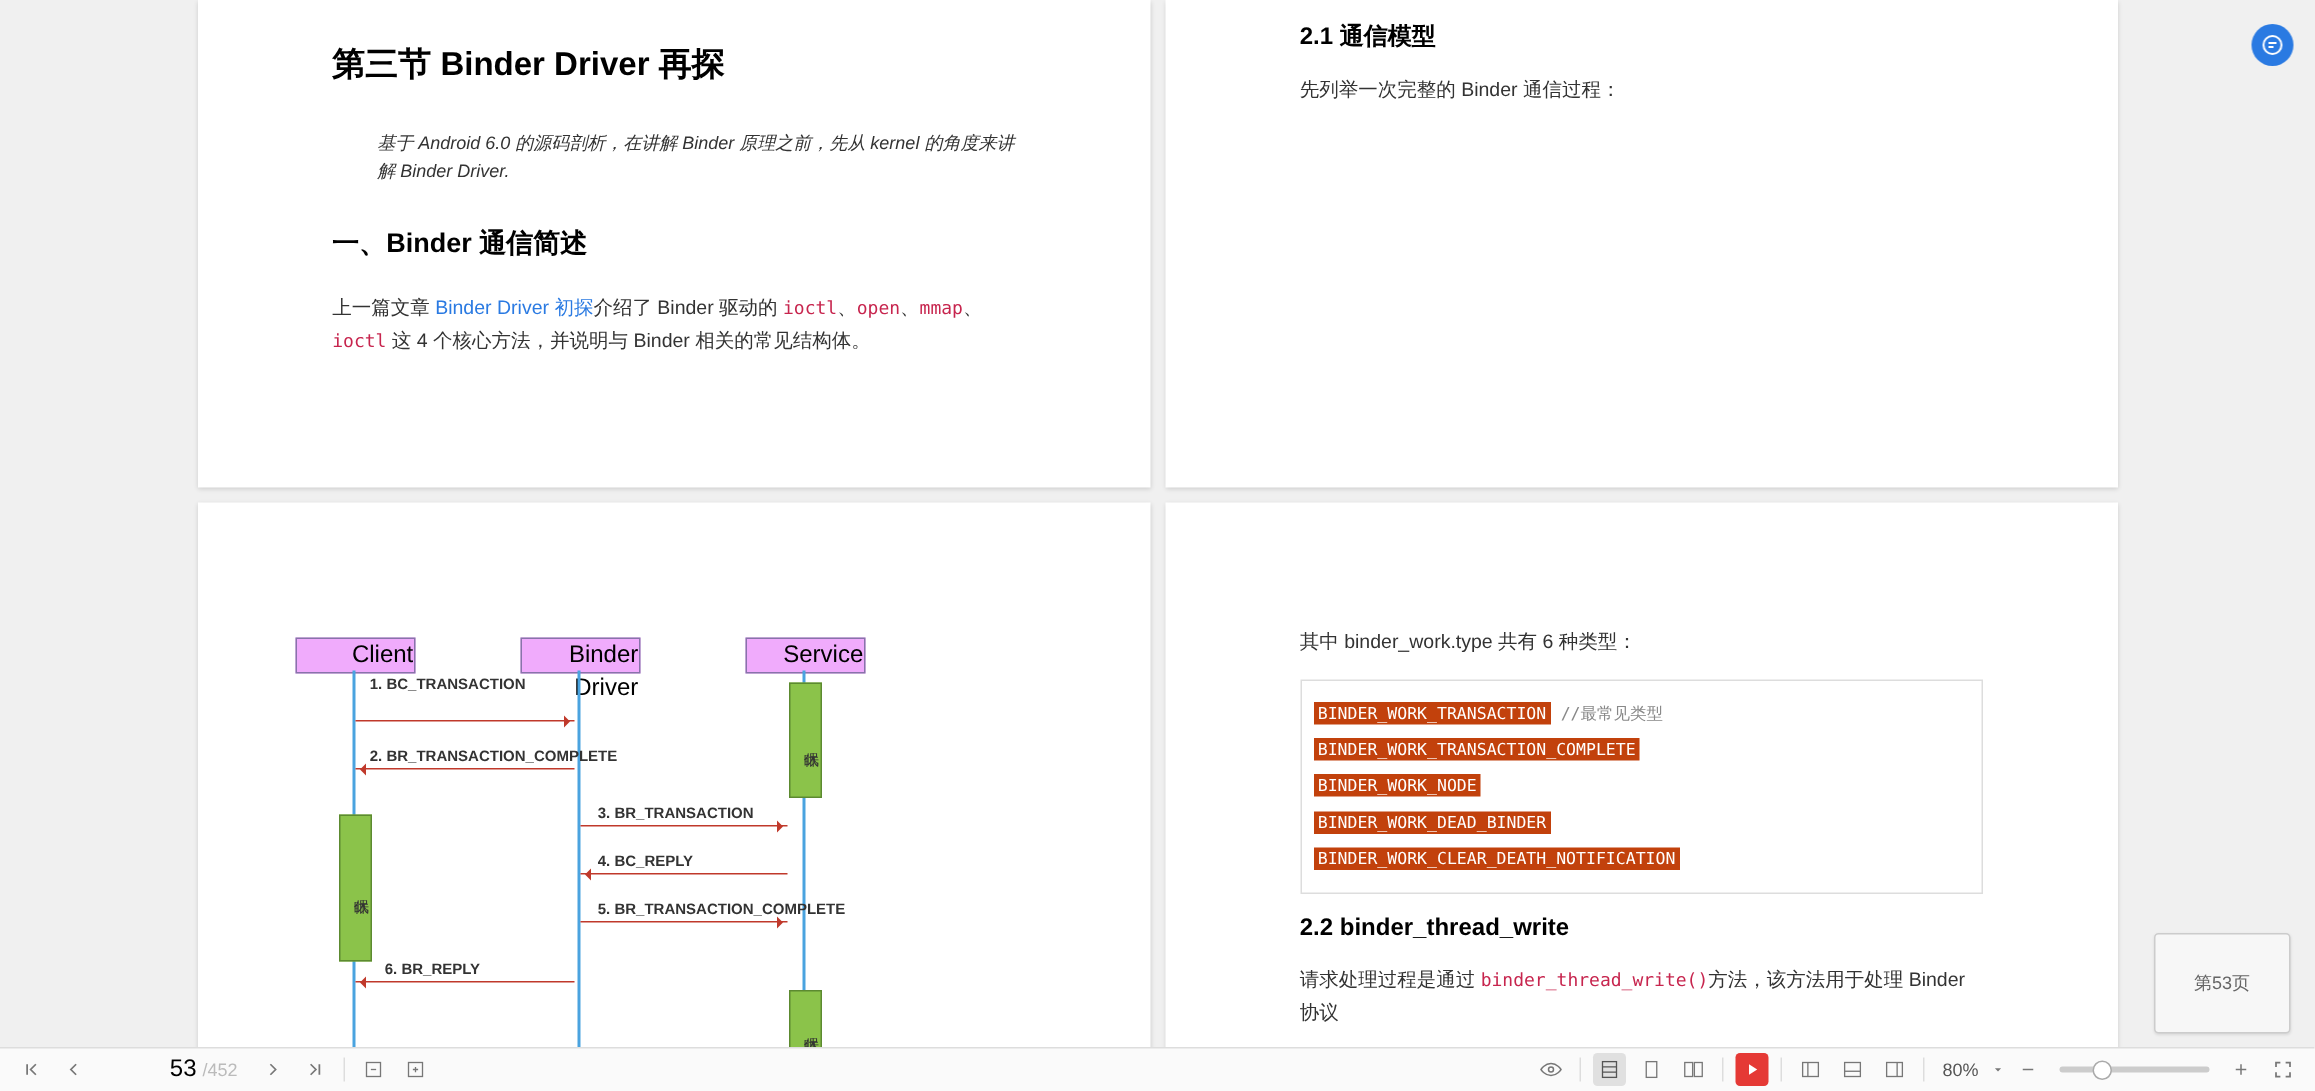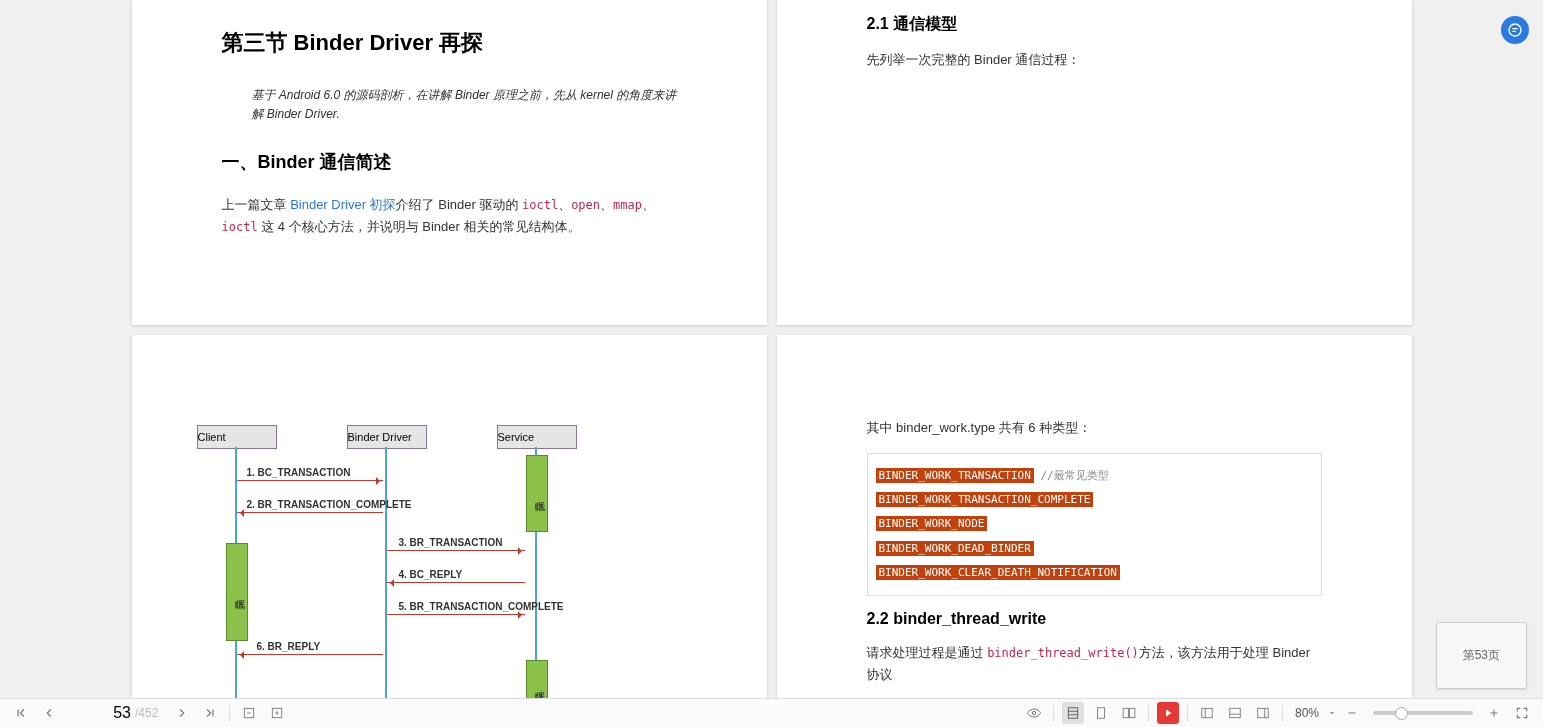--- a/index.html
+++ b/index.html
@@ -12,21 +12,21 @@
   .h3{font-size:16px;font-weight:700;color:#000;margin:14px 0}
   .intro{font-size:12px;color:#333;font-style:italic;margin:12px 0 26px 30px;line-height:1.6}
   .para{font-size:13px;color:#333;line-height:1.7;margin:10px 0}
   a.link{color:#2a7ae2;text-decoration:none}
   code.inline{font-family:Consolas,Monaco,monospace;color:#c7254e;font-size:12px}
   .codebox{border:1px solid #ddd;padding:10px 8px;margin:14px 0;font-family:Consolas,Monaco,monospace;font-size:11px;line-height:2.2}
   .codebox span.hl{background:#c2410c;color:#fff;padding:1px 3px}
   .codebox span.cm{color:#888}
   
   .seq{position:relative;width:400px;height:280px;margin:90px 0 0 20px}
-  .actor{position:absolute;top:0;width:78px;height:22px;line-height:22px;text-align:left;font-size:11px;background:#e5e5e5;border:1px solid #8874aa}
+  .actor{position:absolute;top:0;width:78px;height:22px;line-height:22px;text-align:right;font-size:16px;background:#f0abfc;border:1px solid #8874aa}
   .lifeline{position:absolute;top:22px;width:2px;background:#4aa3df}
   .msg{position:absolute;font-size:10px;font-weight:700;color:#333}
   .arrow{position:absolute;height:1px;background:#c0392b}
   .arrow:after{content:"";position:absolute;right:-1px;top:-3px;border:4px solid transparent;border-left-color:#c0392b}
   .arrow.left:after{left:-1px;right:auto;border-left-color:transparent;border-right-color:#c0392b}
   .sleeper{position:absolute;width:20px;background:#8bc34a;border:1px solid #5c8a30;font-size:10px;writing-mode:vertical-rl;text-align:center;color:#333}
   
   .float-btn{position:fixed;right:14px;top:16px;width:28px;height:28px;border-radius:50%;background:#2a7ae2;color:#fff;display:flex;align-items:center;justify-content:center;font-size:14px}
   .page-badge{position:fixed;right:16px;bottom:38px;background:#f7f7f7;border:1px solid #ccc;border-radius:3px;padding:24px 26px;font-size:12px;color:#666;box-shadow:0 1px 2px rgba(0,0,0,.1)}
   
@@ -76,21 +76,21 @@
           <div class="actor" style="left:170px">Binder Driver</div>
           <div class="actor" style="left:320px">Service</div>
           <div class="lifeline" style="left:58px;height:260px"></div>
           <div class="lifeline" style="left:208px;height:260px"></div>
           <div class="lifeline" style="left:358px;height:260px"></div>
 
           <div class="sleeper" style="left:349px;top:30px;height:75px">休眠</div>
           <div class="sleeper" style="left:49px;top:118px;height:96px">休眠</div>
           <div class="sleeper" style="left:349px;top:235px;height:45px">休眠</div>
 
-          <div class="msg" style="left:70px;top:42px">1. BC_TRANSACTION</div>
+          <div class="msg" style="left:70px;top:26px">1. BC_TRANSACTION</div>
           <div class="arrow" style="left:60px;top:55px;width:146px"></div>
           <div class="msg" style="left:70px;top:74px">2. BR_TRANSACTION_COMPLETE</div>
           <div class="arrow left" style="left:60px;top:87px;width:146px"></div>
 
           <div class="msg" style="left:222px;top:112px">3. BR_TRANSACTION</div>
           <div class="arrow" style="left:210px;top:125px;width:138px"></div>
           <div class="msg" style="left:222px;top:144px">4. BC_REPLY</div>
           <div class="arrow left" style="left:210px;top:157px;width:138px"></div>
           <div class="msg" style="left:222px;top:176px">5. BR_TRANSACTION_COMPLETE</div>
           <div class="arrow" style="left:210px;top:189px;width:138px"></div>

